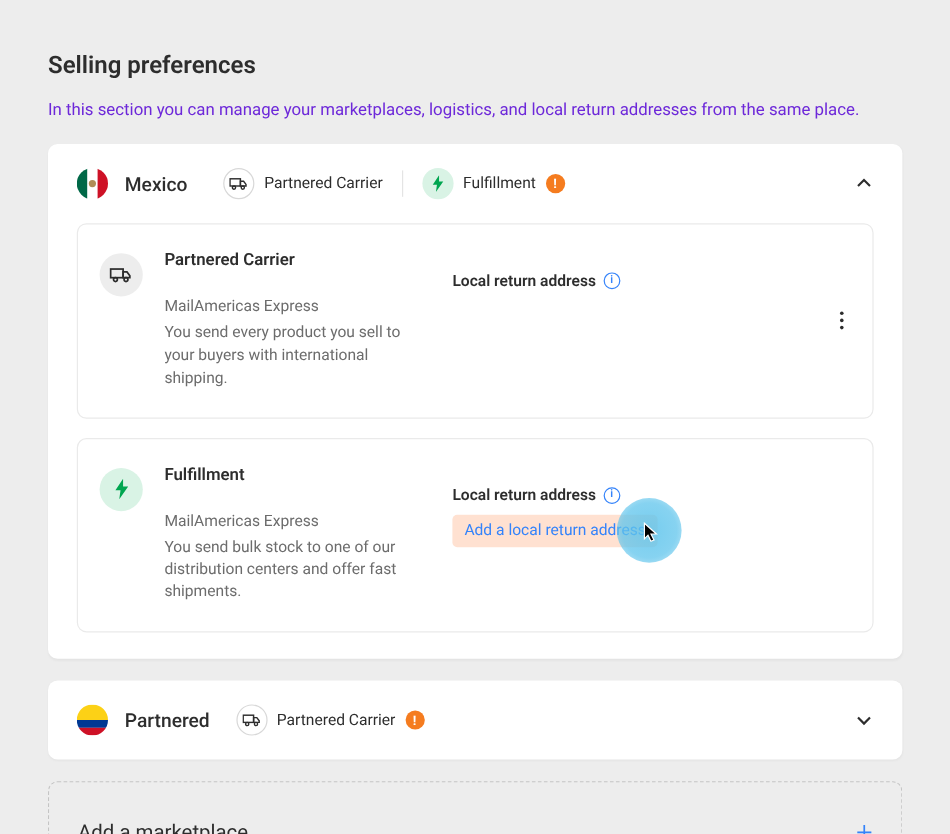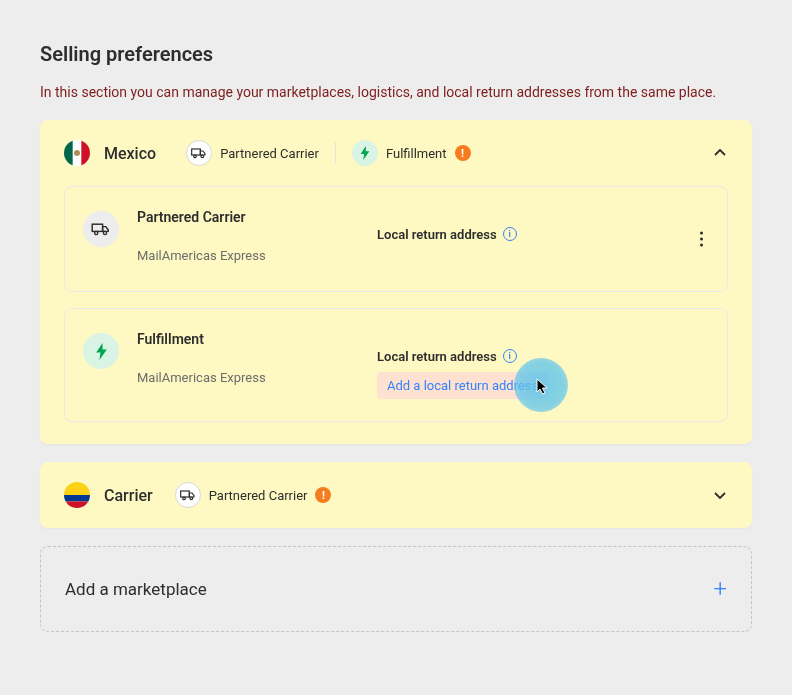--- a/index.html
+++ b/index.html
@@ -15,25 +15,25 @@
     padding: 42px 40px 40px 40px;
   }
   h1 {
     font-size: 20px;
     font-weight: 600;
     color: #2d2d2d;
     margin-bottom: 18px;
   }
   .subtitle {
     font-size: 14px;
-    color: #7f1d1d;
+    color: #6d28d9;
     margin-bottom: 20px;
   }
   .card {
-    background: #fef9c3;
+    background: #ffffff;
     border-radius: 8px;
     box-shadow: 0 1px 2px rgba(0,0,0,0.04);
     margin-bottom: 18px;
   }
   .accordion-header {
     display: flex;
     align-items: center;
     padding: 20px 24px;
     cursor: pointer;
   }
@@ -309,20 +309,21 @@
           <svg width="20" height="16" viewBox="0 0 24 20" fill="none" stroke="#2d2d2d" stroke-width="1.8">
               <rect x="1" y="4" width="13" height="9"></rect>
               <path d="M14 7h4l3 4v2h-7z"></path>
               <circle cx="6" cy="15" r="2"></circle>
               <circle cx="17" cy="15" r="2"></circle>
             </svg>
         </div>
         <div class="method-left">
           <div class="method-title">Partnered Carrier</div>
           <div class="method-sub">MailAmericas Express</div>
+          <div class="method-desc">You send every product you sell to your buyers with international shipping.</div>
         </div>
         <div class="method-right">
           <div class="return-label-row">
             <span class="return-label">Local return address</span>
             <span class="info-icon">i</span>
           </div>
         </div>
         <div class="kebab">
           <span></span>
             <span></span>
@@ -332,20 +333,21 @@
 
       <div class="method-card">
         <div class="method-icon green">
           <svg width="13" height="17" viewBox="0 0 12 16" fill="#00a650">
               <path d="M7 0 L1 9 L5 9 L4 16 L11 6 L7 6 Z"></path>
             </svg>
         </div>
         <div class="method-left">
           <div class="method-title">Fulfillment</div>
           <div class="method-sub">MailAmericas Express</div>
+          <div class="method-desc">You send bulk stock to one of our distribution centers and offer fast shipments.</div>
         </div>
         <div class="method-right">
           <div class="return-label-row">
             <span class="return-label">Local return address</span>
             <span class="info-icon">i</span>
           </div>
           <div class="add-link-wrap">
             <span class="add-link">Add a local return address</span>
             <div class="cursor-highlight"></div>
             <svg class="cursor-arrow" width="14" height="18" viewBox="0 0 14 18">
@@ -360,21 +362,21 @@
 
   <div class="card">
     <div class="accordion-header">
       <div class="flag">
         <svg viewBox="0 0 26 26">
             <rect width="26" height="13" fill="#fcd116"></rect>
             <rect y="13" width="26" height="6.5" fill="#003893"></rect>
             <rect y="19.5" width="26" height="6.5" fill="#ce1126"></rect>
           </svg>
       </div>
-      <span class="country-name">Carrier</span>
+      <span class="country-name">Partnered</span>
       <div class="pill-group" style="margin-left:22px;">
         <div class="pill">
           <span class="pill-icon-circle outline">
             <svg width="16" height="14" viewBox="0 0 24 20" fill="none" stroke="#2d2d2d" stroke-width="1.8">
                 <rect x="1" y="4" width="13" height="9"></rect>
                 <path d="M14 7h4l3 4v2h-7z"></path>
                 <circle cx="6" cy="15" r="2"></circle>
                 <circle cx="17" cy="15" r="2"></circle>
               </svg>
           </span>

